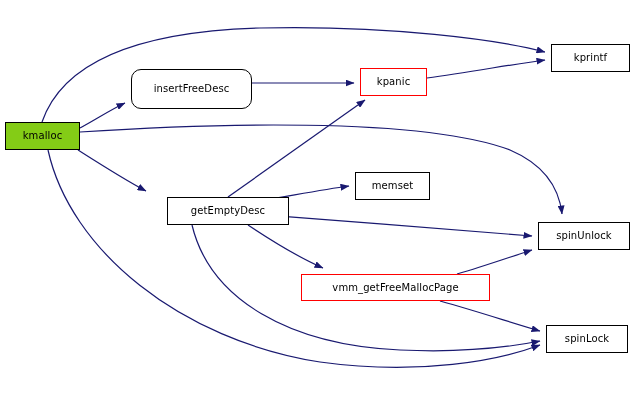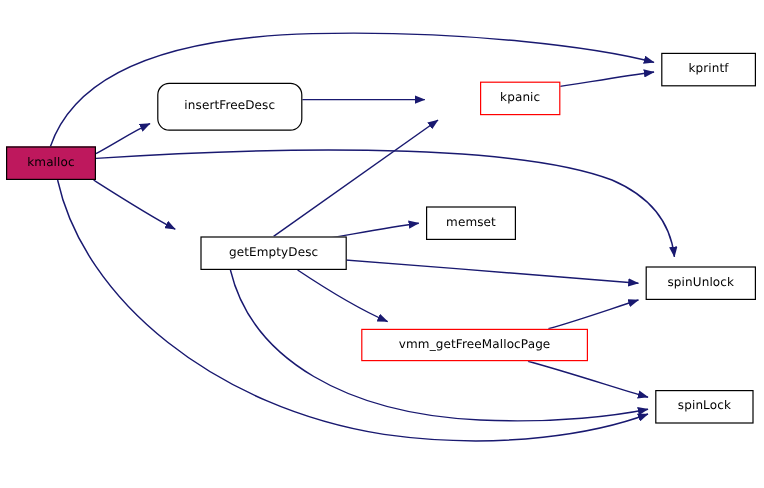--- a/index.html
+++ b/index.html
@@ -31,21 +31,21 @@
     background: #ffffff;
     border: 1px solid #000000;
     color: #000000;
     font-size: 10px;
     line-height: 1;
     white-space: nowrap;
     letter-spacing: 0.1px;
     z-index: 2;
   }
   .node.current {
-    background: #be185d;
+    background: #84cc16;
     border-color: #000000;
   }
   .node.external {
     border-color: #ff0000;
     background: #ffffff;
   }
   .node-label {
     pointer-events: none;
   }
 </style>
@@ -91,21 +91,21 @@
   </svg>
 
   <div class="node current" style="left:5px; top:122px; width:75px; height:28px;">
     <span class="node-label">kmalloc</span>
   </div>
 
   <div class="node" style="left:131px; top:69px; width:121px; height:40px;border-radius:10px;">
     <span class="node-label">insertFreeDesc</span>
   </div>
 
-  <div class="node external" style="left:360px; top:68px; width:67px; height:28px;margin-left:40px;">
+  <div class="node external" style="left:360px; top:68px; width:67px; height:28px;">
     <span class="node-label">kpanic</span>
   </div>
 
   <div class="node" style="left:551px; top:44px; width:79px; height:28px;">
     <span class="node-label">kprintf</span>
   </div>
 
   <div class="node" style="left:131px; top:197px; width:122px; height:28px;margin-left:36px;">
     <span class="node-label">getEmptyDesc</span>
   </div>

